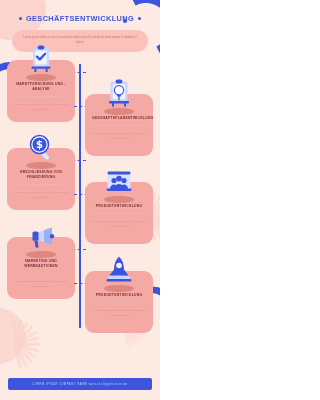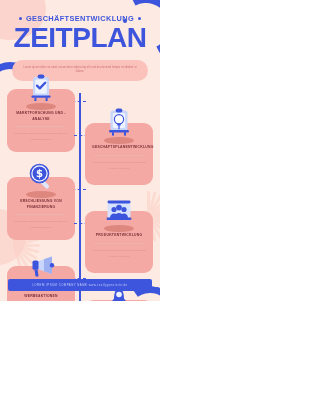--- a/index.html
+++ b/index.html
@@ -7,21 +7,21 @@
     padding: 0;
     background: #ffffff;
   }
   body {
     font-family: "Liberation Sans", sans-serif;
   }
 
   .poster {
     position: relative;
     width: 160px;
-    height: 301px;
+    height: 400px;
     overflow: hidden;
     background: #fdeae2;
   }
 
   
   .bg-layer {
     position: absolute;
     inset: 0;
     overflow: hidden;
     pointer-events: none;
@@ -334,21 +334,20 @@
         <span style="transform: rotate(165deg) translateY(-12px);"></span>
       </div>
   </div>
 
   <div class="header">
     <div class="eyebrow">
       <span class="dot"></span>
       <span>GESCHÄFTSENTWICKLUNG</span>
       <span class="dot"></span>
     </div>
-    <div class="bigtitle">ZEITPLAN</div>
     <div class="subtitle-pill">
       <p>Lorem ipsum dolor sit amet consectetur adipiscing elit sed do eiusmod tempor incididunt ut labore.</p>
     </div>
   </div>
 
   <div class="timeline">
     <div class="spine"></div>
 
     <div class="step left" style="top:0px;">
       <div class="connector"></div>

